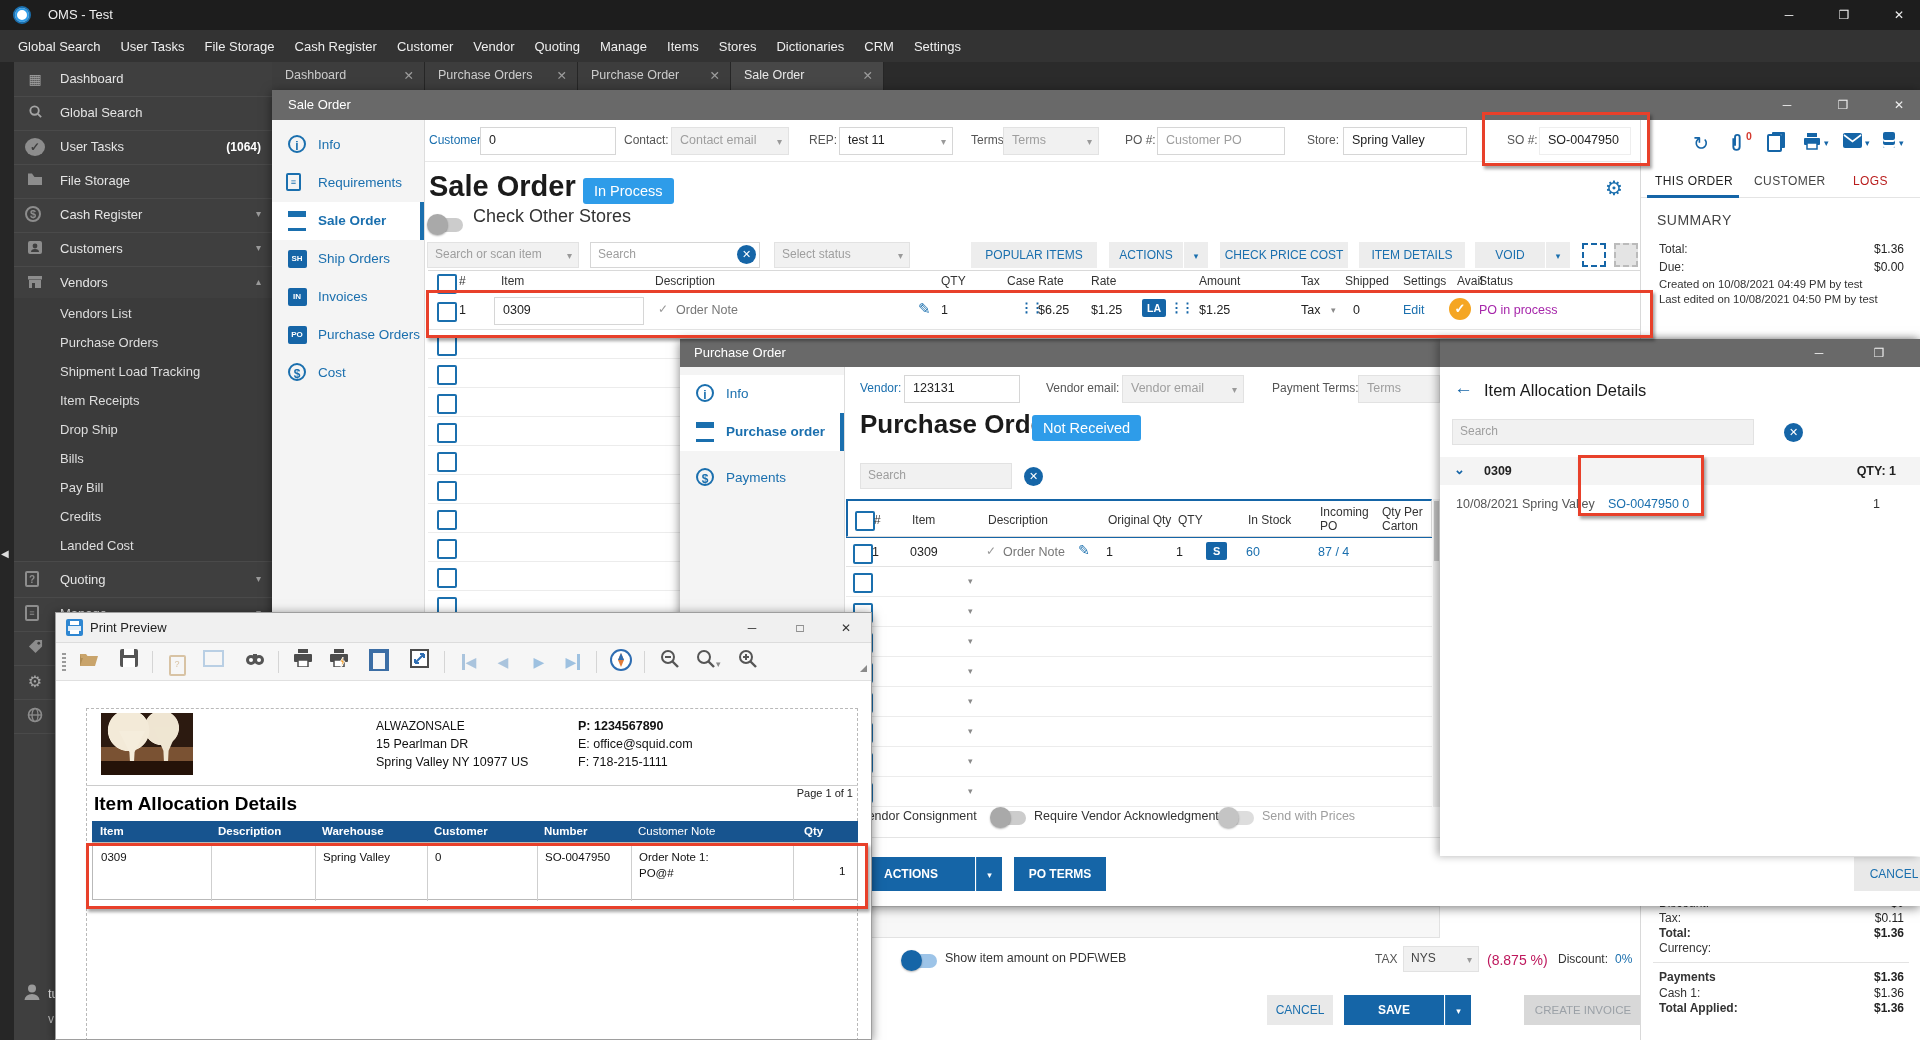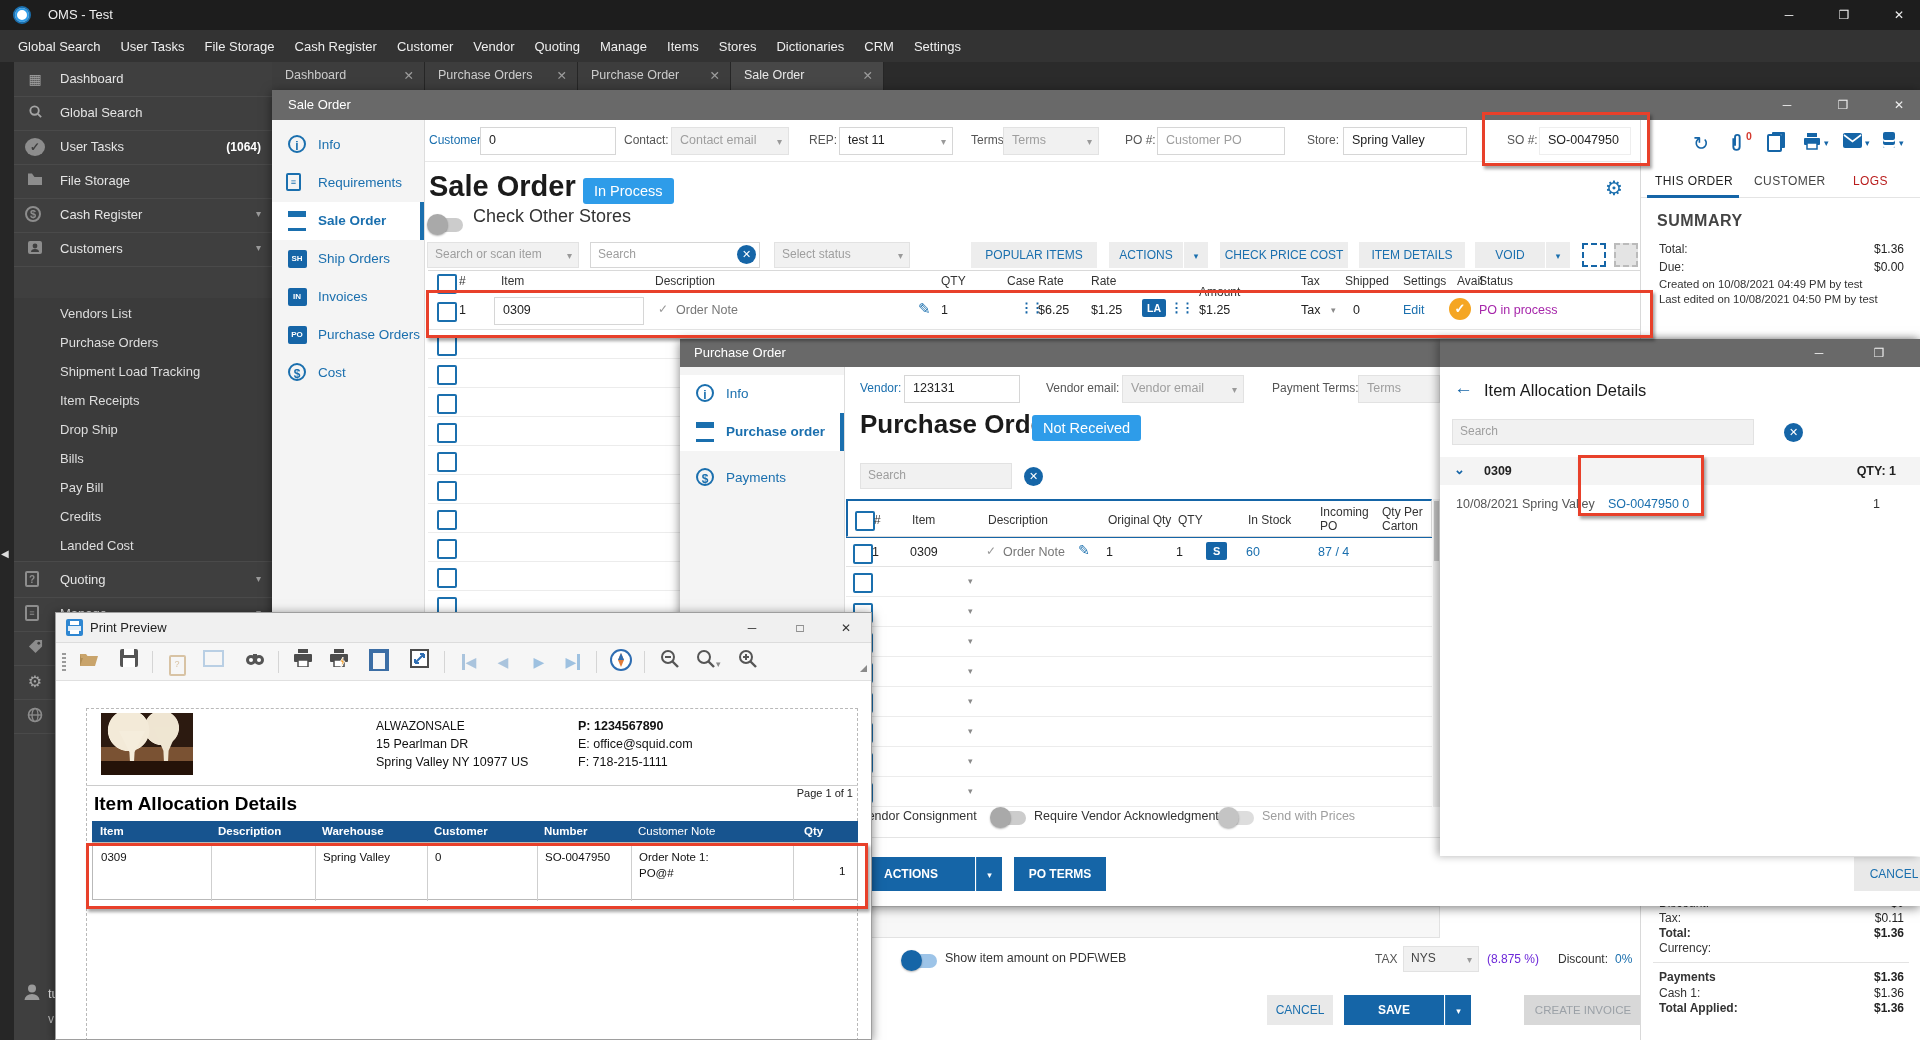--- a/index.html
+++ b/index.html
@@ -121,20 +121,31 @@
     <span class="ic">
       <svg width="16" height="15" viewBox="0 0 16 15">
           <rect x="1" y="1" width="14" height="13" rx="2" fill="#8d8d8d"></rect>
           <circle cx="8" cy="6" r="2.4" fill="#3f3f3f"></circle>
           <path d="M4 12 a4 3 0 0 1 8 0 z" fill="#3f3f3f"></path>
         </svg>
     </span>
     <span class="lb">Customers</span>
     <span class="ch">▾</span>
   </div>
+  <div class="sbi" style="top:204px;height:32px">
+    <span class="ic">
+      <svg width="16" height="15" viewBox="0 0 16 15">
+          <rect x="2" y="6" width="12" height="8" fill="#8d8d8d"></rect>
+          <rect x="1" y="2" width="14" height="3.5" fill="#8d8d8d"></rect>
+          <rect x="5" y="9" width="3" height="5" fill="#3f3f3f"></rect>
+        </svg>
+    </span>
+    <span class="lb">Vendors</span>
+    <span class="ch">▴</span>
+  </div>
   <div class="abs" style="left:0;top:236px;width:258px;height:264px;background:#3b3b3b;border-bottom:1px solid #4a4a4a">
     <span class="abs" style="left:46px;top:8px;color:#dedede;font-size:13px">Vendors List</span>
     <span class="abs" style="left:46px;top:37px;color:#dedede;font-size:13px">Purchase Orders</span>
     <span class="abs" style="left:46px;top:66px;color:#dedede;font-size:13px">Shipment Load Tracking</span>
     <span class="abs" style="left:46px;top:95px;color:#dedede;font-size:13px">Item Receipts</span>
     <span class="abs" style="left:46px;top:124px;color:#dedede;font-size:13px">Drop Ship</span>
     <span class="abs" style="left:46px;top:153px;color:#dedede;font-size:13px">Bills</span>
     <span class="abs" style="left:46px;top:182px;color:#dedede;font-size:13px">Pay Bill</span>
     <span class="abs" style="left:46px;top:211px;color:#dedede;font-size:13px">Credits</span>
     <span class="abs" style="left:46px;top:240px;color:#dedede;font-size:13px">Landed Cost</span>
@@ -286,21 +297,21 @@
     <span style="position:absolute;left:1189px;top:81px;width:24px;height:24px;border:2px dashed #bbb;background:#e4e4e4;box-sizing:border-box"></span>
 
     <div class="abs" style="left:3px;top:108px;width:1212px;height:22px;border-top:1px solid #d9d9d9;border-bottom:1px solid #d9d9d9">
       <span class="cbx" style="left:9px;top:3px"></span>
       <span class="hc" style="left:31px;top:3px">#</span>
       <span class="hc" style="left:73px;top:3px">Item</span>
       <span class="hc" style="left:227px;top:3px">Description</span>
       <span class="hc" style="left:513px;top:3px">QTY</span>
       <span class="hc" style="left:579px;top:3px">Case Rate</span>
       <span class="hc" style="left:663px;top:3px">Rate</span>
-      <span class="hc" style="left:771px;top:14px">Amount</span>
+      <span class="hc" style="left:771px;top:3px">Amount</span>
       <span class="hc" style="left:873px;top:3px">Tax</span>
       <span class="hc" style="left:917px;top:3px">Shipped</span>
       <span class="hc" style="left:975px;top:3px">Settings</span>
       <span class="hc" style="left:1029px;top:3px">Avail</span>
       <span class="hc" style="left:1051px;top:3px">Status</span>
     </div>
     <div class="abs" style="left:3px;top:130px;width:1212px;height:38px;border-bottom:1px solid #e3e3e3">
       <span class="cbx" style="left:9px;top:10px"></span>
       <span class="tc" style="left:31px;top:11px">1</span>
       <span class="inp" style="left:66px;top:5px;width:150px"><span>0309</span></span>
@@ -366,21 +377,21 @@
     </div>
 
     <div class="abs" style="left:3px;top:744px;width:1012px;height:32px;background:#f7f7f7;border:1px solid #e2e2e2"></div>
 
     <span class="tg tgb" style="left:478px;top:792px">
         <span class="k"></span>
       </span>
     <span style="position:absolute;left:520px;top:789px;font-size:12.5px;color:#333">Show item amount on PDF\WEB</span>
     <span style="position:absolute;left:950px;top:790px;font-size:12px;color:#555">TAX</span>
     <span class="inp gdd" style="left:978px;top:784px;width:76px;height:26px;padding:4px 7px"><span style="color:#444;font-size:12px">NYS</span><span class="ddc" style="top:7px">▾</span></span>
-    <span style="position:absolute;left:1062px;top:790px;font-size:12px;color:#6d28d9">(8.875 %)</span>
+    <span style="position:absolute;left:1062px;top:790px;font-size:14px;color:#be185d">(8.875 %)</span>
     <span style="position:absolute;left:1133px;top:790px;font-size:12px;color:#333">Discount:</span>
     <span style="position:absolute;left:1190px;top:790px;font-size:12px;color:#1a6fae">0%</span>
 
     <span class="btn" style="left:842px;top:833px;width:66px;height:30px;line-height:30px;background:#e9e9e9">CANCEL</span>
     <span class="btn bbtn" style="left:919px;top:833px;width:100px;height:30px;line-height:30px;font-weight:bold">SAVE</span>
     <span class="btn bbtn" style="left:1020px;top:833px;width:26px;height:30px;line-height:30px;border-left:1px solid #2a77b5"><span class="car" style="color:#fff">▾</span></span>
     <span class="btn dis" style="left:1099px;top:833px;width:118px;height:30px;line-height:30px;font-size:11.5px">CREATE INVOICE</span>
   </div>
 
   <div class="abs" style="left:1368px;top:30px;width:280px;height:920px;background:#fff;border-left:1px solid #d9d9d9">
@@ -410,21 +421,21 @@
         <span class="car" style="position:absolute;left:224px;top:8px;color:#1565a7">▾</span>
       <span style="position:absolute;left:242px;top:2px;width:12px;height:16px;background:#1565a7;border-radius:2px;box-shadow:inset 0 -3px 0 #fff,inset 0 -6px 0 #1565a7,inset 0 -8px 0 #fff"></span>
       <span class="car" style="position:absolute;left:258px;top:8px;color:#1565a7">▾</span>
     </div>
     <div class="abs" style="left:0;top:46px;width:280px;height:32px;border-bottom:1px solid #e4e4e4">
       <span style="position:absolute;left:14px;top:8px;font-size:12px;color:#222;letter-spacing:.4px">THIS ORDER</span>
       <span style="position:absolute;left:113px;top:8px;font-size:12px;color:#444;letter-spacing:.4px">CUSTOMER</span>
       <span style="position:absolute;left:212px;top:8px;font-size:12px;color:#b91c1c;letter-spacing:.4px">LOGS</span>
       <span style="position:absolute;left:6px;top:29px;width:92px;height:3px;background:#1565a7"></span>
     </div>
-    <span style="position:absolute;left:16px;top:92px;font-size:16px;font-weight:bold;color:#444;letter-spacing:.5px">SUMMARY</span>
+    <span style="position:absolute;left:16px;top:92px;font-size:14px;font-weight:normal;color:#444;letter-spacing:.5px">SUMMARY</span>
     <span class="rl" style="top:122px">Total:</span>
     <span class="rv" style="top:122px">$1.36</span>
     <span class="rl" style="top:140px">Due:</span>
     <span class="rv" style="top:140px">$0.00</span>
     <span class="rl" style="top:158px;font-size:11.3px">Created on 10/08/2021 04:49 PM by test</span>
     <span class="rl" style="top:173px;font-size:11.3px">Last edited on 10/08/2021 04:50 PM by test</span>
 
     <span class="rl" style="top:776px">Discount:</span>
     <span class="rv" style="top:776px">$0</span>
     <span class="rl" style="top:791px">Tax:</span>

